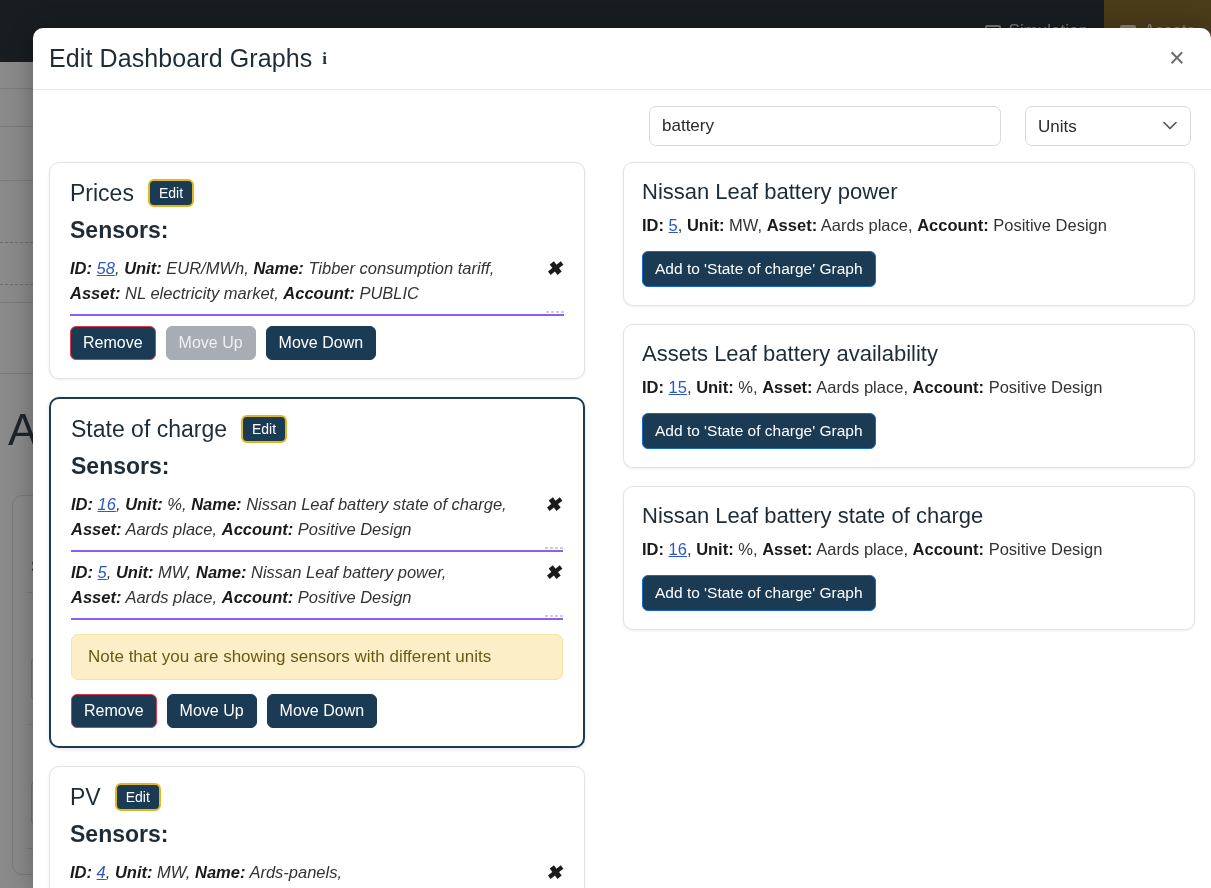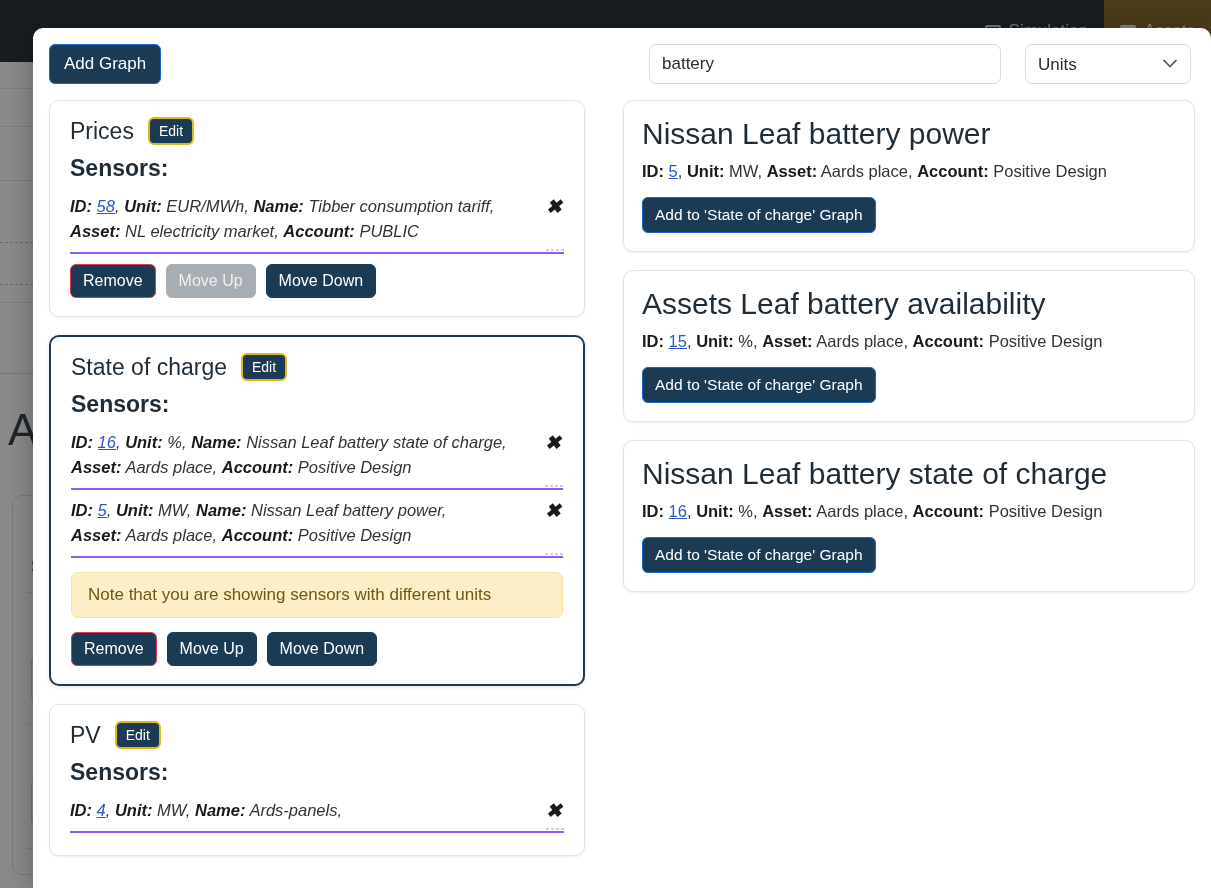--- a/index.html
+++ b/index.html
@@ -416,21 +416,21 @@
   
   .result-card {
     background: #fff;
     border: 1px solid #e3e3e3;
     border-radius: 10px;
     box-shadow: 0 1px 3px rgba(0,0,0,0.07);
     padding: 16px 18px 18px 18px;
     margin-bottom: 18px;
   }
   .rc-title {
-    font-size: 30px;
+    font-size: 22px;
     color: #1e2c38;
     margin-bottom: 8px;
     font-weight: 400;
   }
   .rc-meta {
     font-size: 16.5px;
     color: #333;
     margin-bottom: 14px;
     line-height: 24px;
   }
@@ -489,26 +489,28 @@
     <div class="bg-hr" style="top:228px"></div>
     <div class="bg-field" style="left:18px; top:284px; width:1160px;"></div>
     <div class="bg-hr" style="top:352px"></div>
   </div>
 
   <div id="overlay"></div>
 </div>
 
 <div id="modal">
 
+  <div id="modal-header">
+    <span id="modal-title">Edit Dashboard Graphs</span>
+    <span id="info-icon">i</span>
+    <button id="close-btn">×</button>
+  </div>
 
   <div id="modal-body">
 
-    <div id="toolbar">
-      <button id="add-graph-btn">Add Graph</button>
-    </div>
 
     <input id="search-input" type="text" value="battery" style="">
 
     <div id="units-select-wrap">
       <select id="units-select"><option value="Units">Units</option><option value="MW">MW</option><option value="%">%</option><option value="EUR/MWh">EUR/MWh</option></select>
       <svg id="units-chevron" width="14" height="9" viewBox="0 0 14 9">
         <path d="M1 1 L7 7 L13 1" fill="none" stroke="currentColor" stroke-width="1.7" stroke-linecap="round" stroke-linejoin="round"></path>
       </svg>
     </div>
 

